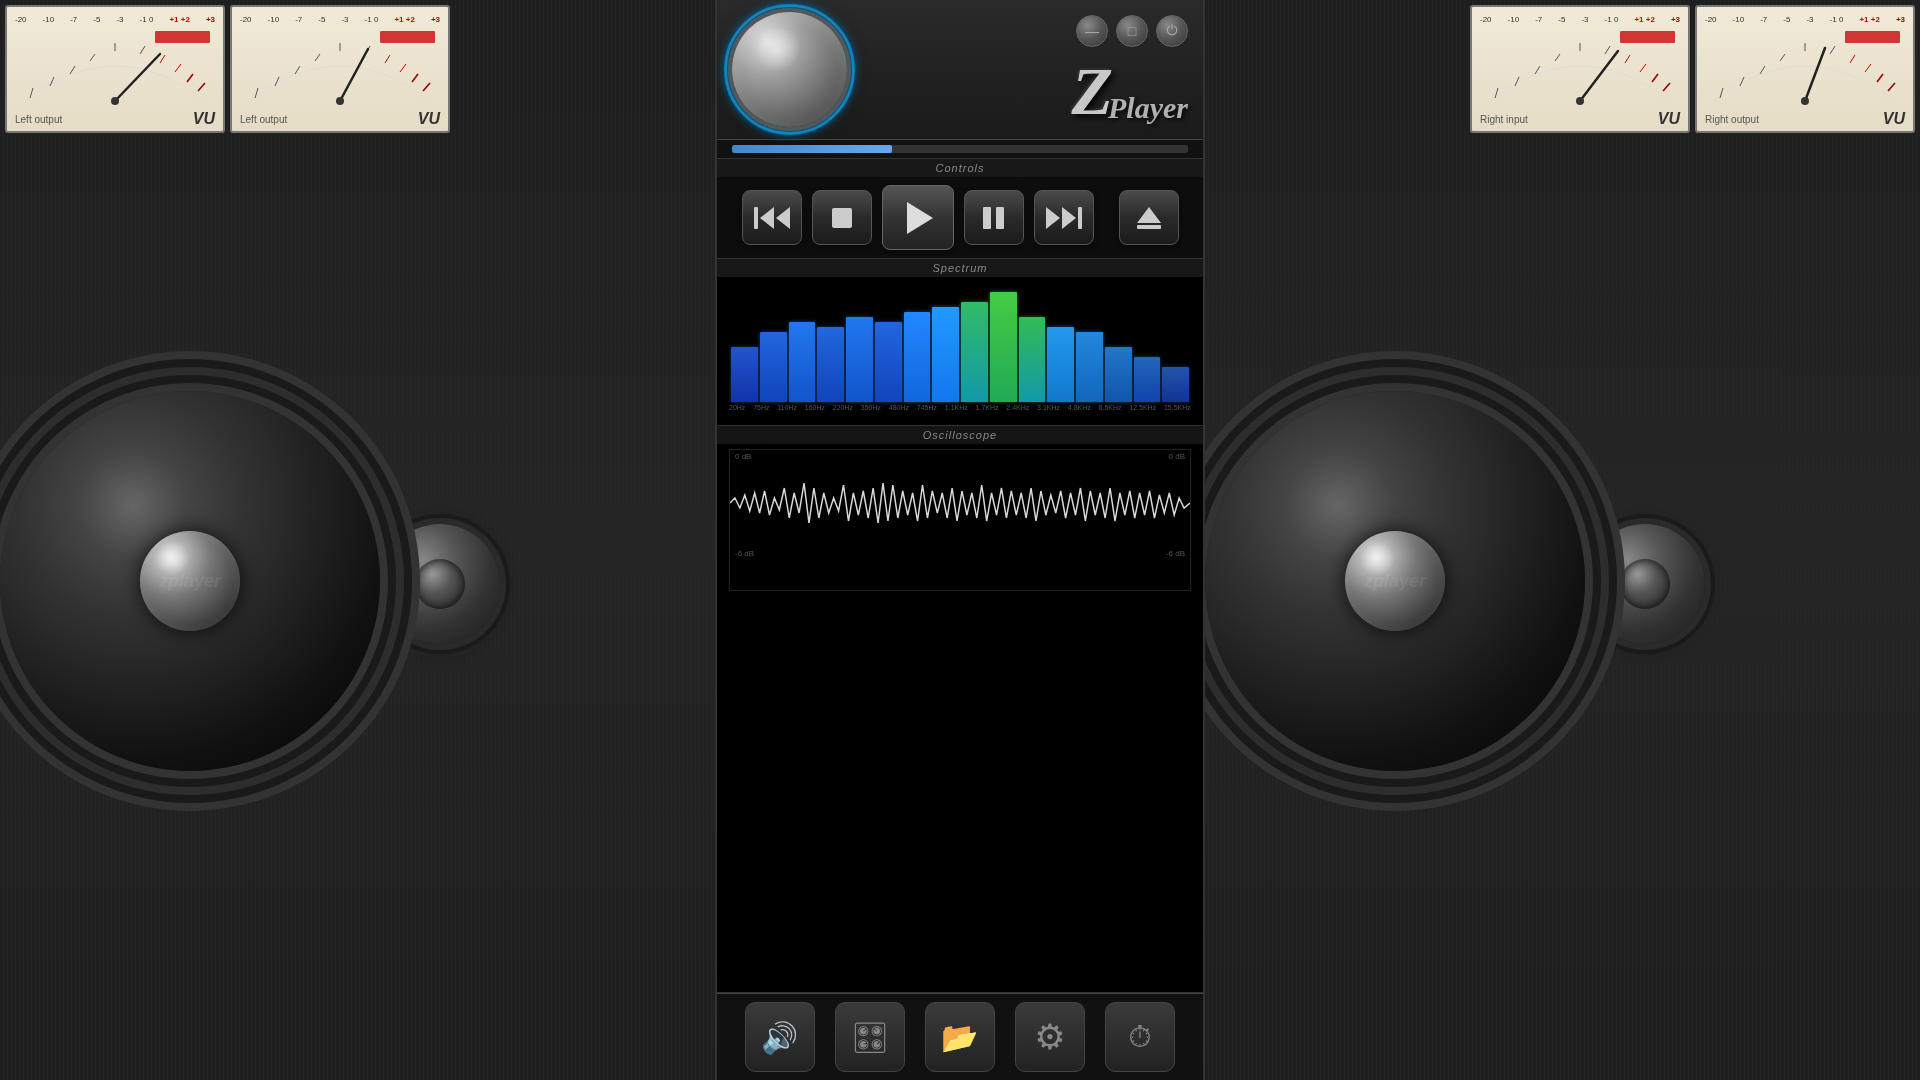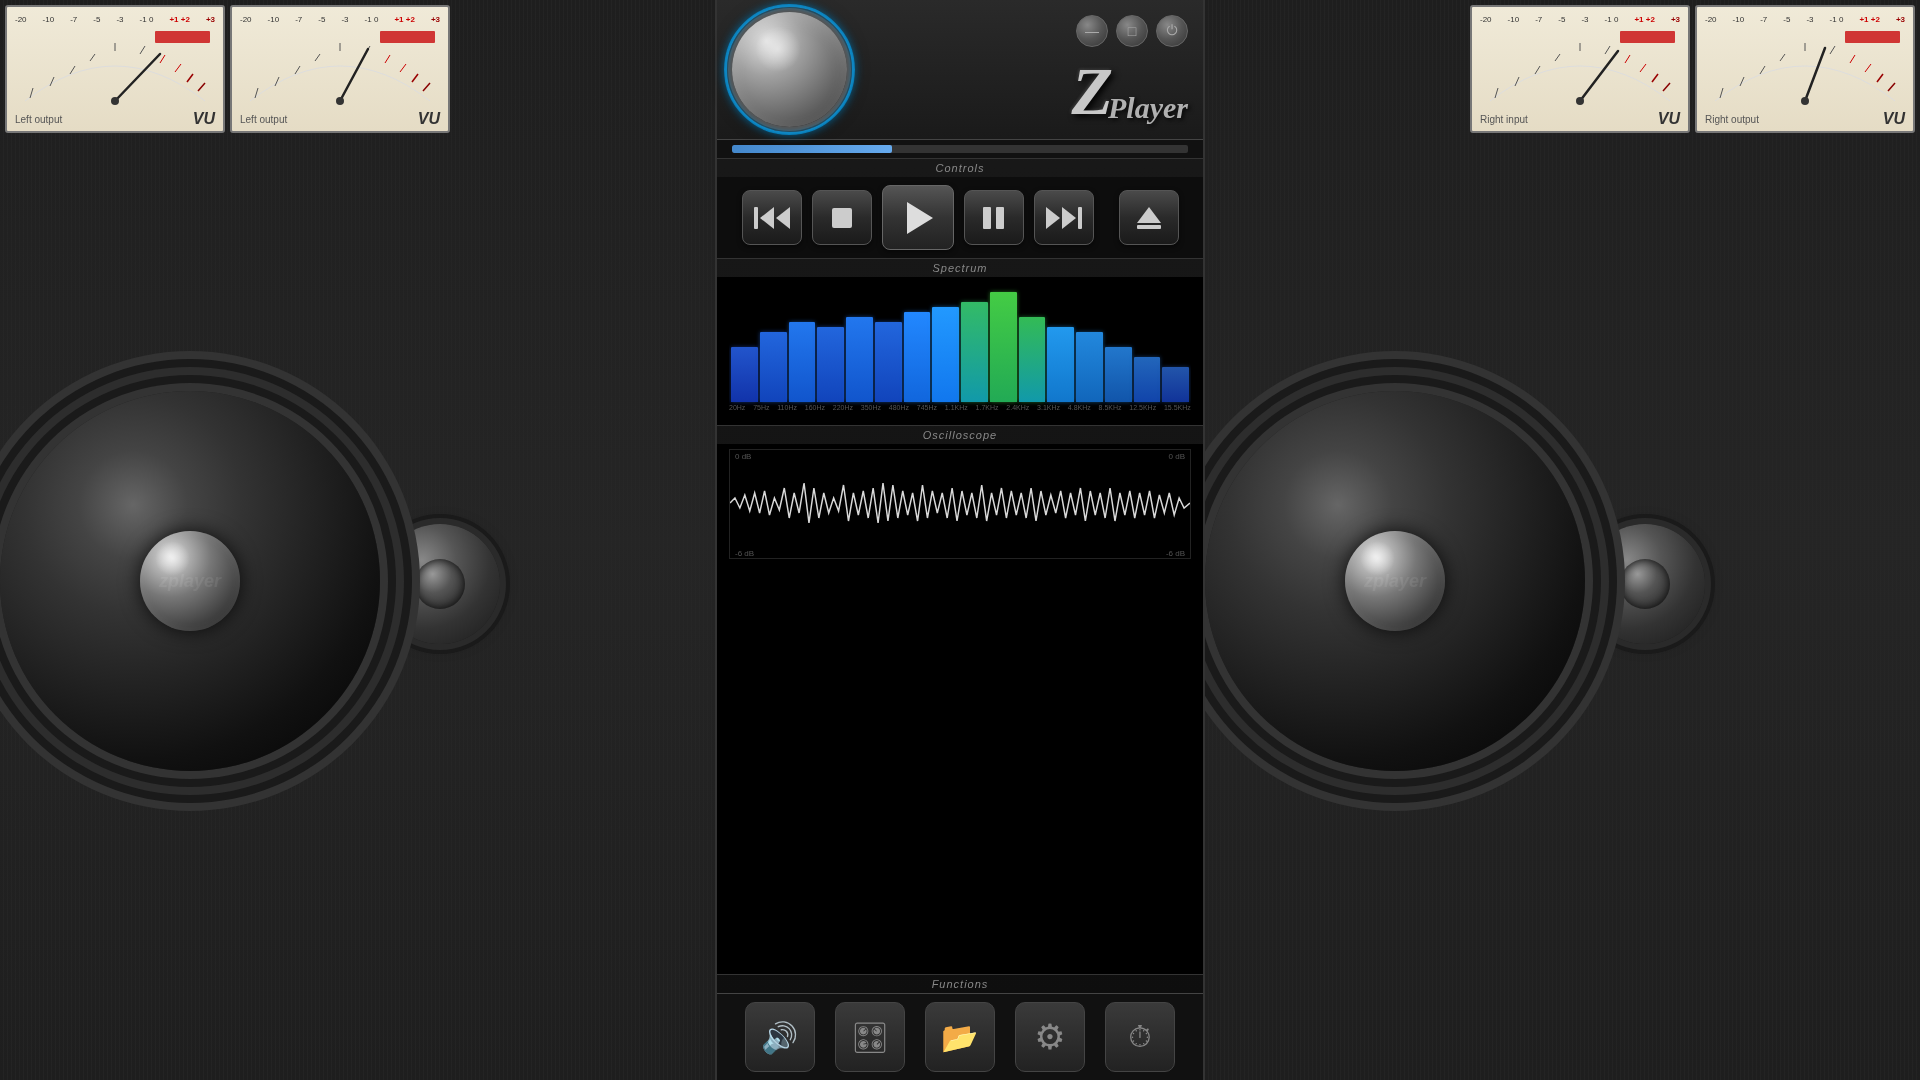--- a/index.html
+++ b/index.html
@@ -407,21 +407,21 @@
     
     .oscilloscope-section {
       background: #000;
       padding: 5px 12px 8px;
       border-bottom: 1px solid #333;
       flex: 1;
     }
 
     .oscilloscope-display {
       width: 100%;
-      height: 110px;
+      height: 142px;
       background: #000;
       position: relative;
       border: 1px solid #222;
     }
 
     
     .functions-section {
       background: #111;
       padding: 8px 15px;
       border-top: 1px solid #444;
@@ -729,21 +729,20 @@
         <svg width="100%" height="80" viewBox="0 0 466 80" preserveAspectRatio="none">
           <path d="M0,40 L5,35 L10,45 L15,32 L20,48 L25,30 L30,50 L35,28 L40,52 L45,35 L50,47 L55,25 L60,55 L65,30 L70,50 L75,20 L80,60 L85,25 L90,55 L95,30 L100,50 L105,35 L110,48 L115,22 L120,58 L125,30 L130,52 L135,28 L140,55 L145,25 L150,60 L155,20 L160,58 L165,22 L170,55 L175,28 L180,52 L185,30 L190,58 L195,22 L200,55 L205,28 L210,50 L215,30 L220,55 L225,25 L230,58 L235,28 L240,52 L245,30 L250,55 L255,22 L260,58 L265,30 L270,52 L275,25 L280,55 L285,28 L290,52 L295,30 L300,55 L305,25 L310,58 L315,28 L320,52 L325,32 L330,50 L335,28 L340,55 L345,30 L350,52 L355,25 L360,58 L365,28 L370,52 L375,30 L380,55 L385,25 L390,58 L395,30 L400,52 L405,28 L410,55 L415,30 L420,52 L425,28 L430,55 L435,32 L440,50 L445,30 L450,52 L455,35 L460,45 L466,40" fill="none" stroke="#ffffff" stroke-width="1.5" opacity="0.85"></path>
         </svg>
         <div style="display:flex;justify-content:space-between;padding:2px 5px;">
           <span style="font-size:8px;color:#555;">-6 dB</span>
           <span style="font-size:8px;color:#555;">-6 dB</span>
         </div>
       </div>
     </div>
 
-    <div class="section-label">Functions</div>
     <div class="functions-section">
       <div class="functions-row">
         <div class="func-btn">
           <span style="font-size:30px;">🔊</span>
         </div>
         <div class="func-btn">
           <span style="font-size:30px;">🎛</span>
         </div>
         <div class="func-btn">
           <span style="font-size:30px;">📂</span>

